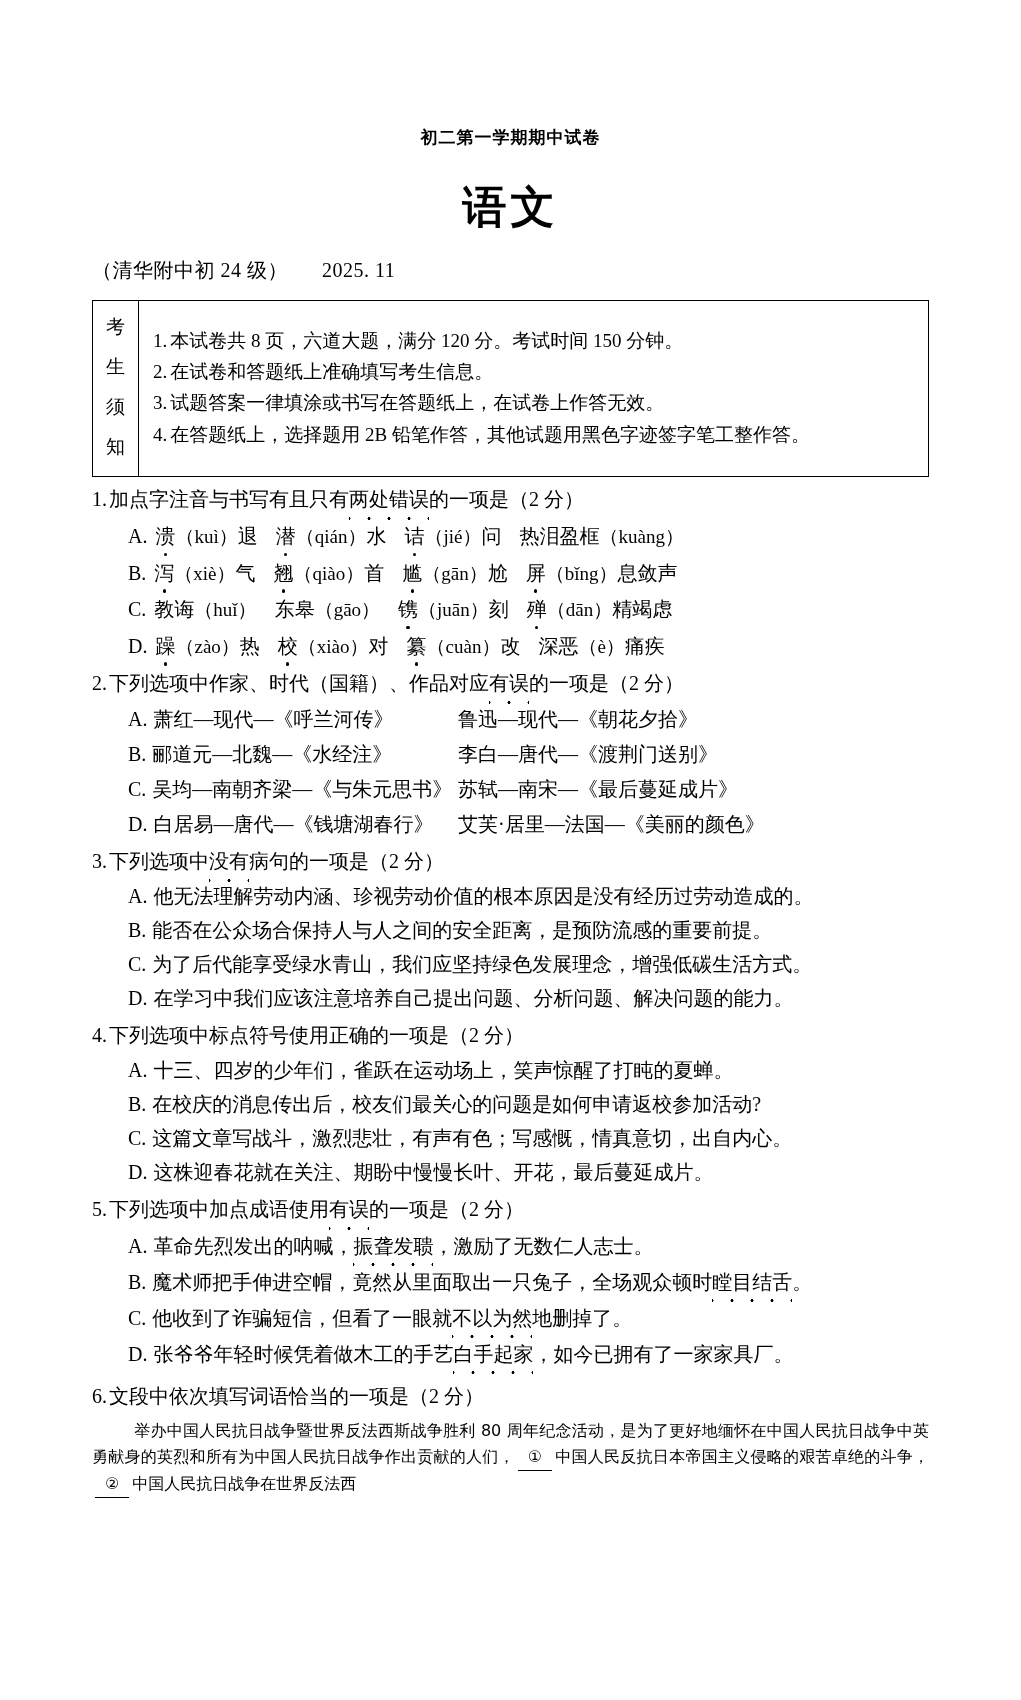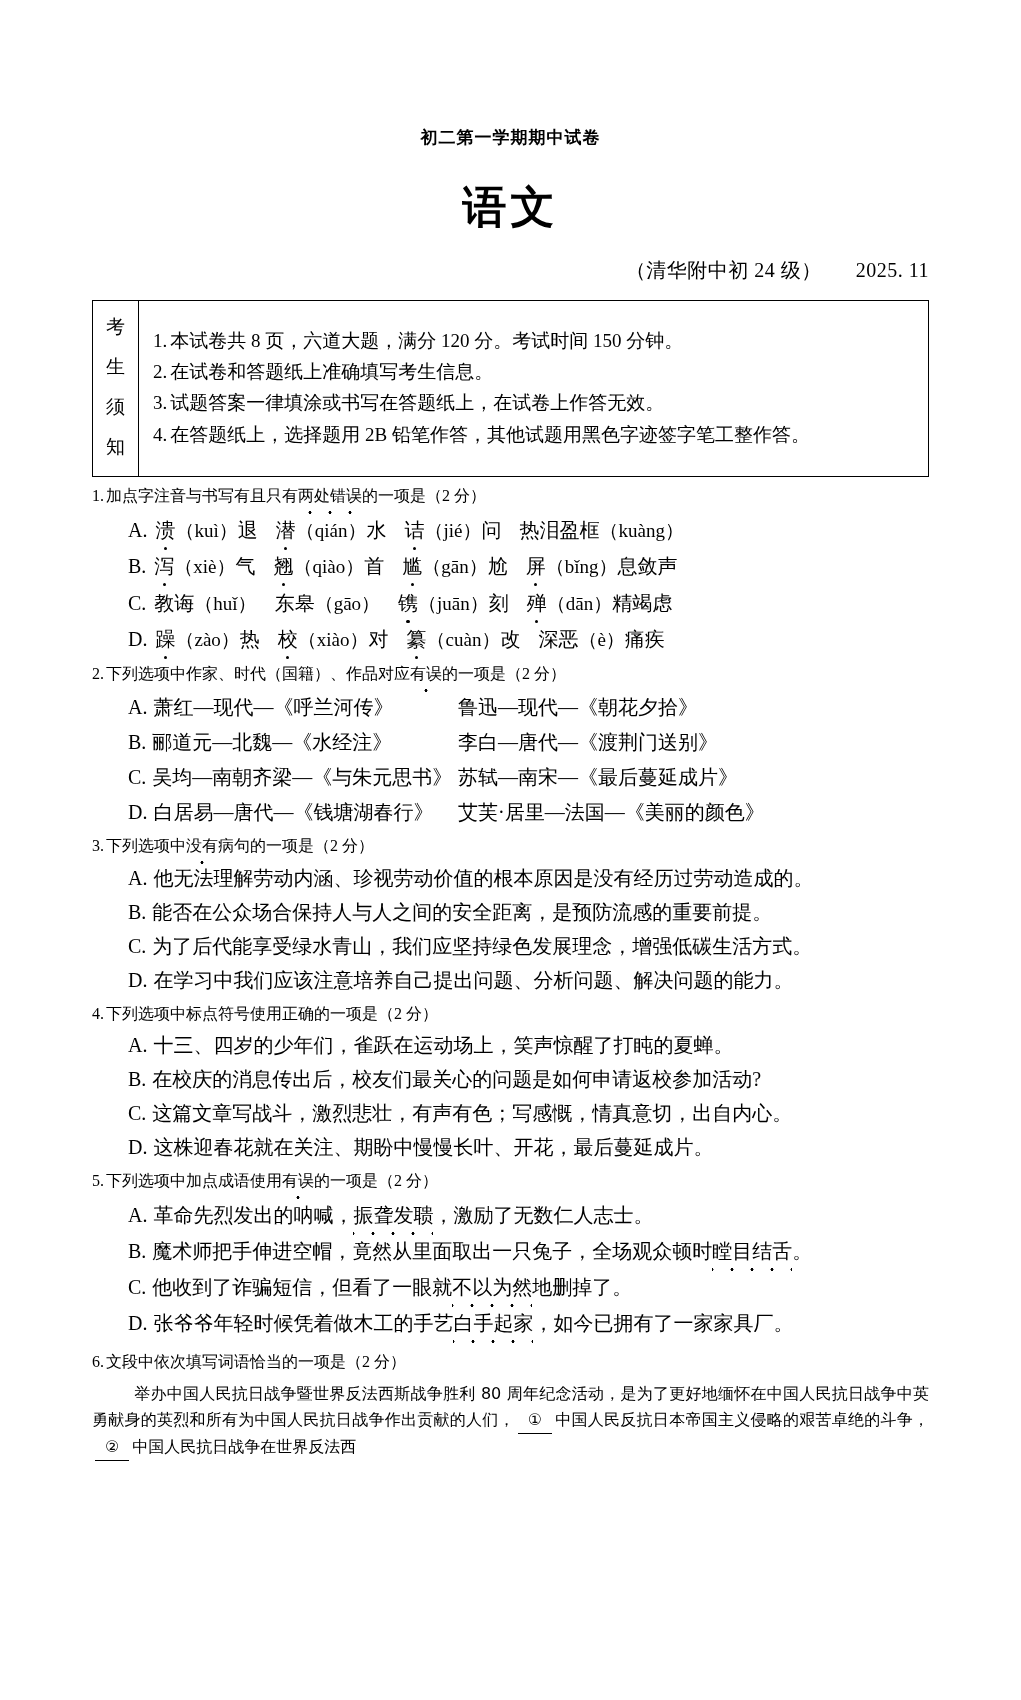--- a/index.html
+++ b/index.html
@@ -34,21 +34,21 @@
   }
   .subject-title {
     text-align: center;
     font-size: 44px;
     font-weight: 700;
     letter-spacing: 4px;
     margin-top: 36px;
     line-height: 1.1;
   }
   .meta-line {
-    text-align: right;
+    text-align: left;
     font-size: 20px;
     margin-top: 24px;
     letter-spacing: 0.5px;
   }
   .meta-line .gap { display: inline-block; width: 34px; }
 
   
   .notice-box {
     margin-top: 16px;
     border: 1.6px solid #000;
@@ -93,21 +93,21 @@
     line-height: 1.5;
   }
   .section-head .bold {
     font-weight: 700;
     font-family: "DejaVu Sans", "Liberation Sans", sans-serif;
     font-size: 21px;
   }
   .section-head .score { font-size: 19px; }
 
   .q-stem {
-    font-size: 16px;
+    font-size: 20px;
     line-height: 1.55;
     margin-top: 7px;
   }
   .q-stem .qnum { margin-right: 2px; }
 
   .opt {
     font-size: 20px;
     line-height: 1.5;
     margin-top: 6px;
     padding-left: 36px;

